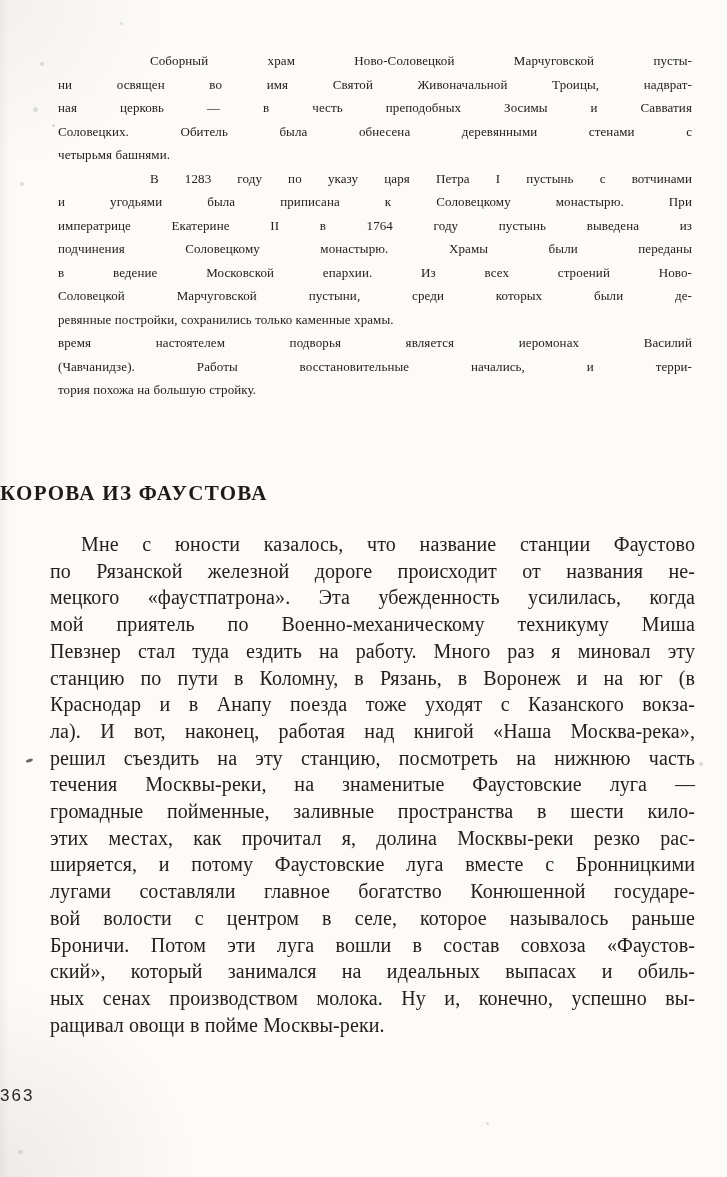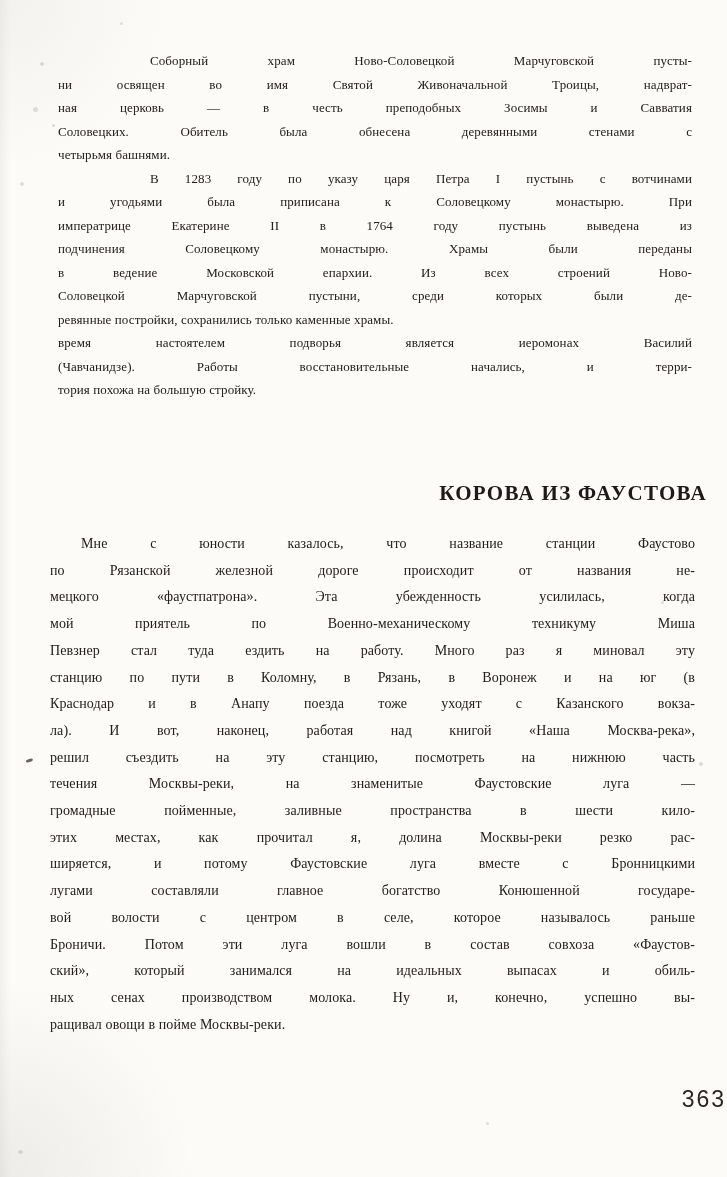--- a/index.html
+++ b/index.html
@@ -23,46 +23,46 @@
   .intro {
     position: absolute;
     left: 58px; top: 49px; width: 634px;
     font-size: 13px; line-height: 23.5px;
   }
   .intro .line.first { text-indent: 92px; }
   
   .chapter {
     position: absolute;
     left: 50px; top: 531px; width: 645px;
-    font-size: 14px; line-height: 26.7px;
+    font-size: 20px; line-height: 26.7px;
   }
   .chapter .line.first { text-indent: 31px; }
   .line {
     text-align: justify;
     text-align-last: justify;
     white-space: normal;
     letter-spacing: 0.1px;
   }
   .line.last { text-align-last: left; }
   .chapter-title {
     position: absolute;
     left: 0; top: 478px; width: 707px;
-    text-align: right;
+    text-align: left;
     font-weight: bold;
     font-size: 21px;
     line-height: 30px;
     letter-spacing: 1.3px;
     color: #1d1a18;
   }
   .page-number {
     position: absolute;
-    left: 13px; top: 1086px; width: 713px;
-    text-align: right;
+    left: 0; top: 1086px; width: 713px;
+    text-align: left;
     font-family: "Liberation Sans", "DejaVu Sans", sans-serif;
-    font-size: 23px;
+    font-size: 17px;
     letter-spacing: 2px;
     color: #2a2723;
   }
   
   .speck {
     position: absolute;
     border-radius: 50%;
     pointer-events: none;
   }
   .speck.s1 { left: 26px; top: 759px; width: 7px; height: 3px; background: #6b6660; border-radius: 40% 60% 60% 40%; transform: rotate(-18deg); }

